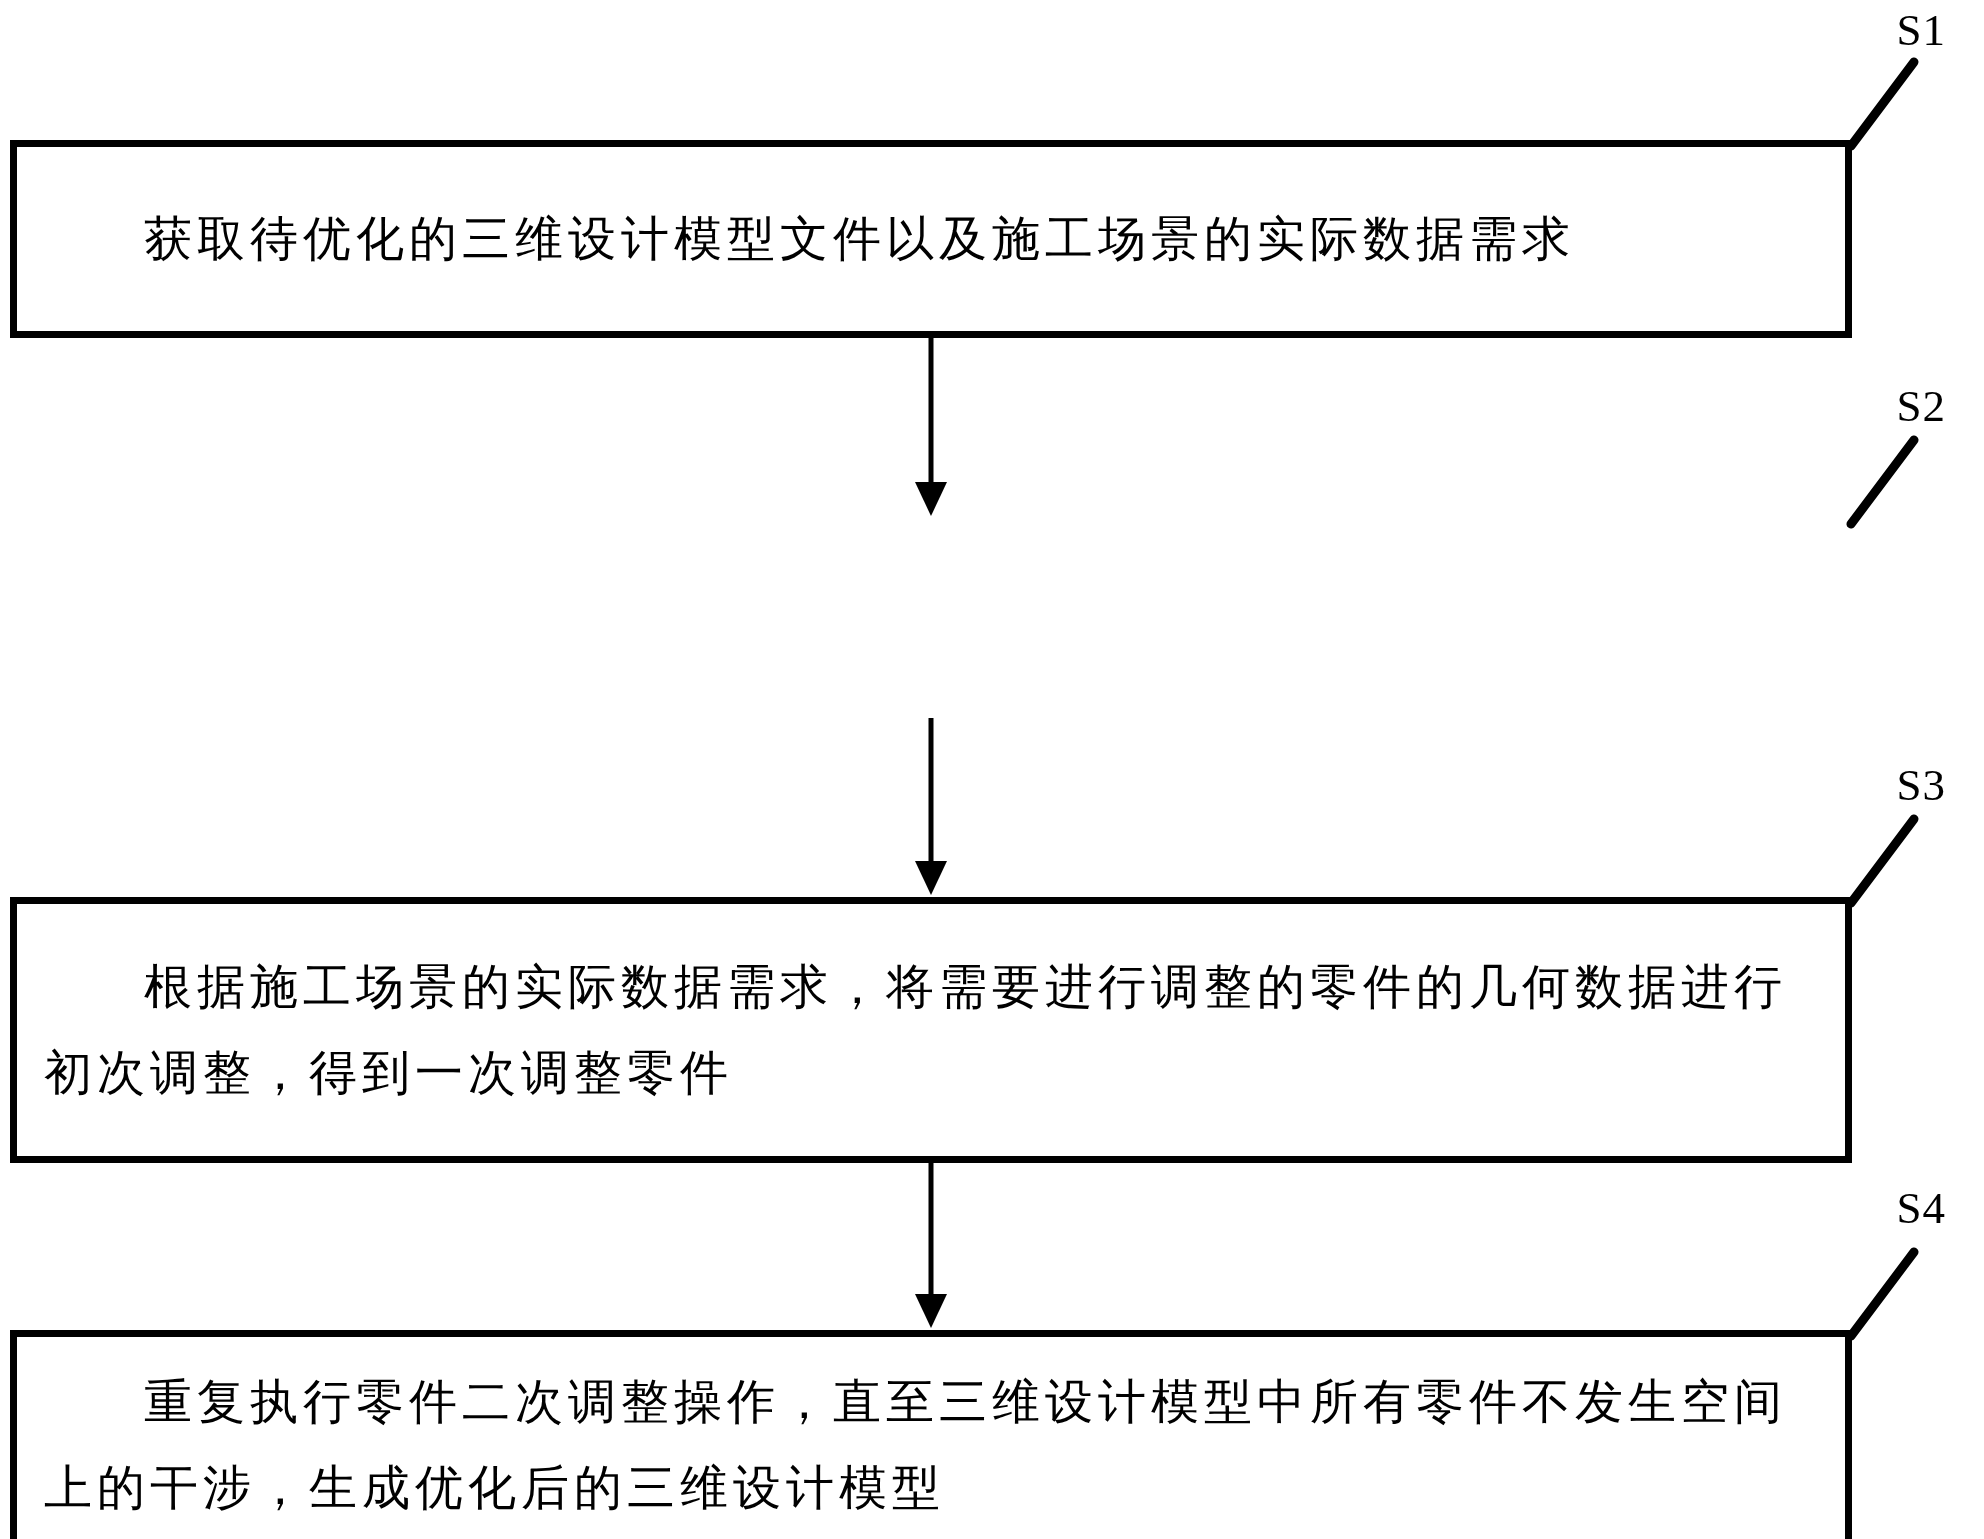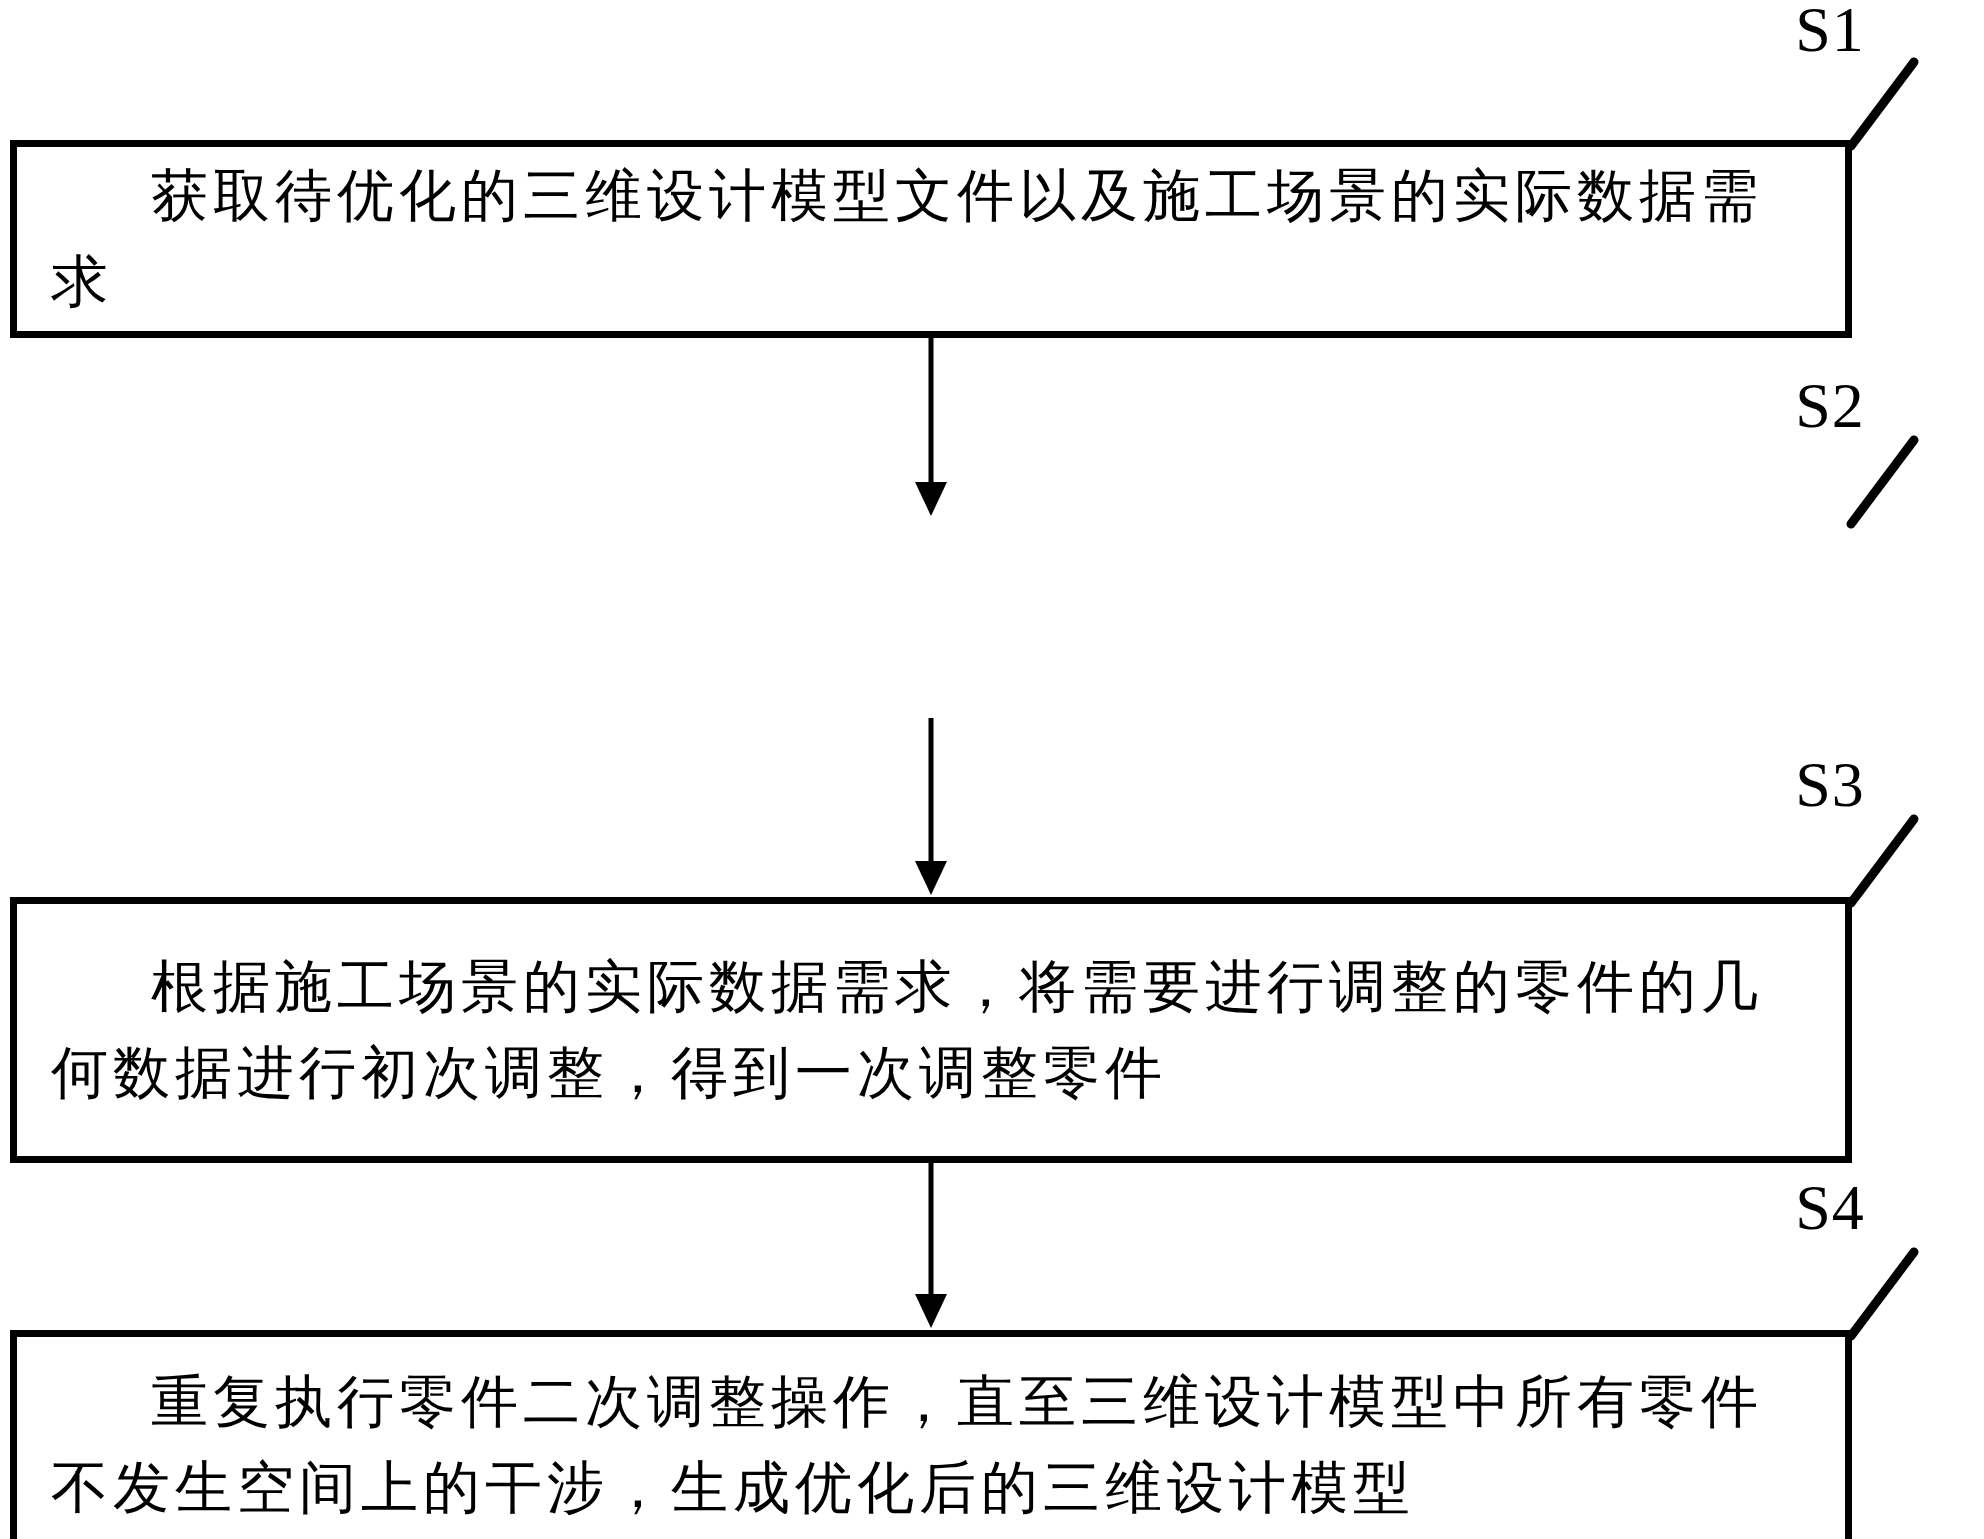--- a/index.html
+++ b/index.html
@@ -24,40 +24,40 @@
     box-sizing: border-box;
     background: #ffffff;
     display: flex;
     align-items: center;
   }
   .box-1 { top: 140px;  height: 198px; }
   .box-2 { top: 518px;  height: 200px; }
   .box-3 { top: 897px;  height: 266px; }
   .box-4 { top: 1330px; height: 229px; }
   .step-text {
-    margin: 12px;
+    margin: 5px;
     padding: 0 22px;
     width: 100%;
     box-sizing: border-box;
-    font-size: 57px;
+    font-size: 48px;
     line-height: 86px;
     letter-spacing: 5px;
     text-indent: 100px;
     text-align: left;
     word-break: break-all;
     overflow-wrap: anywhere;
   }
   .step-label {
     position: absolute;
-    left: 1792px;
+    left: 1870px;
     width: 76px;
-    font-size: 64px;
+    font-size: 45px;
     line-height: 56px;
     letter-spacing: 1px;
-    text-align: center;
+    text-align: right;
     white-space: nowrap;
   }
   .label-1 { top: 2px; }
   .label-2 { top: 378px; font-family: Liberation Serif, serif; }
   .label-3 { top: 757px; font-family: Liberation Serif, serif; }
   .label-4 { top: 1180px; }
   .connector-layer {
     position: absolute;
     left: 0;
     top: 0;

